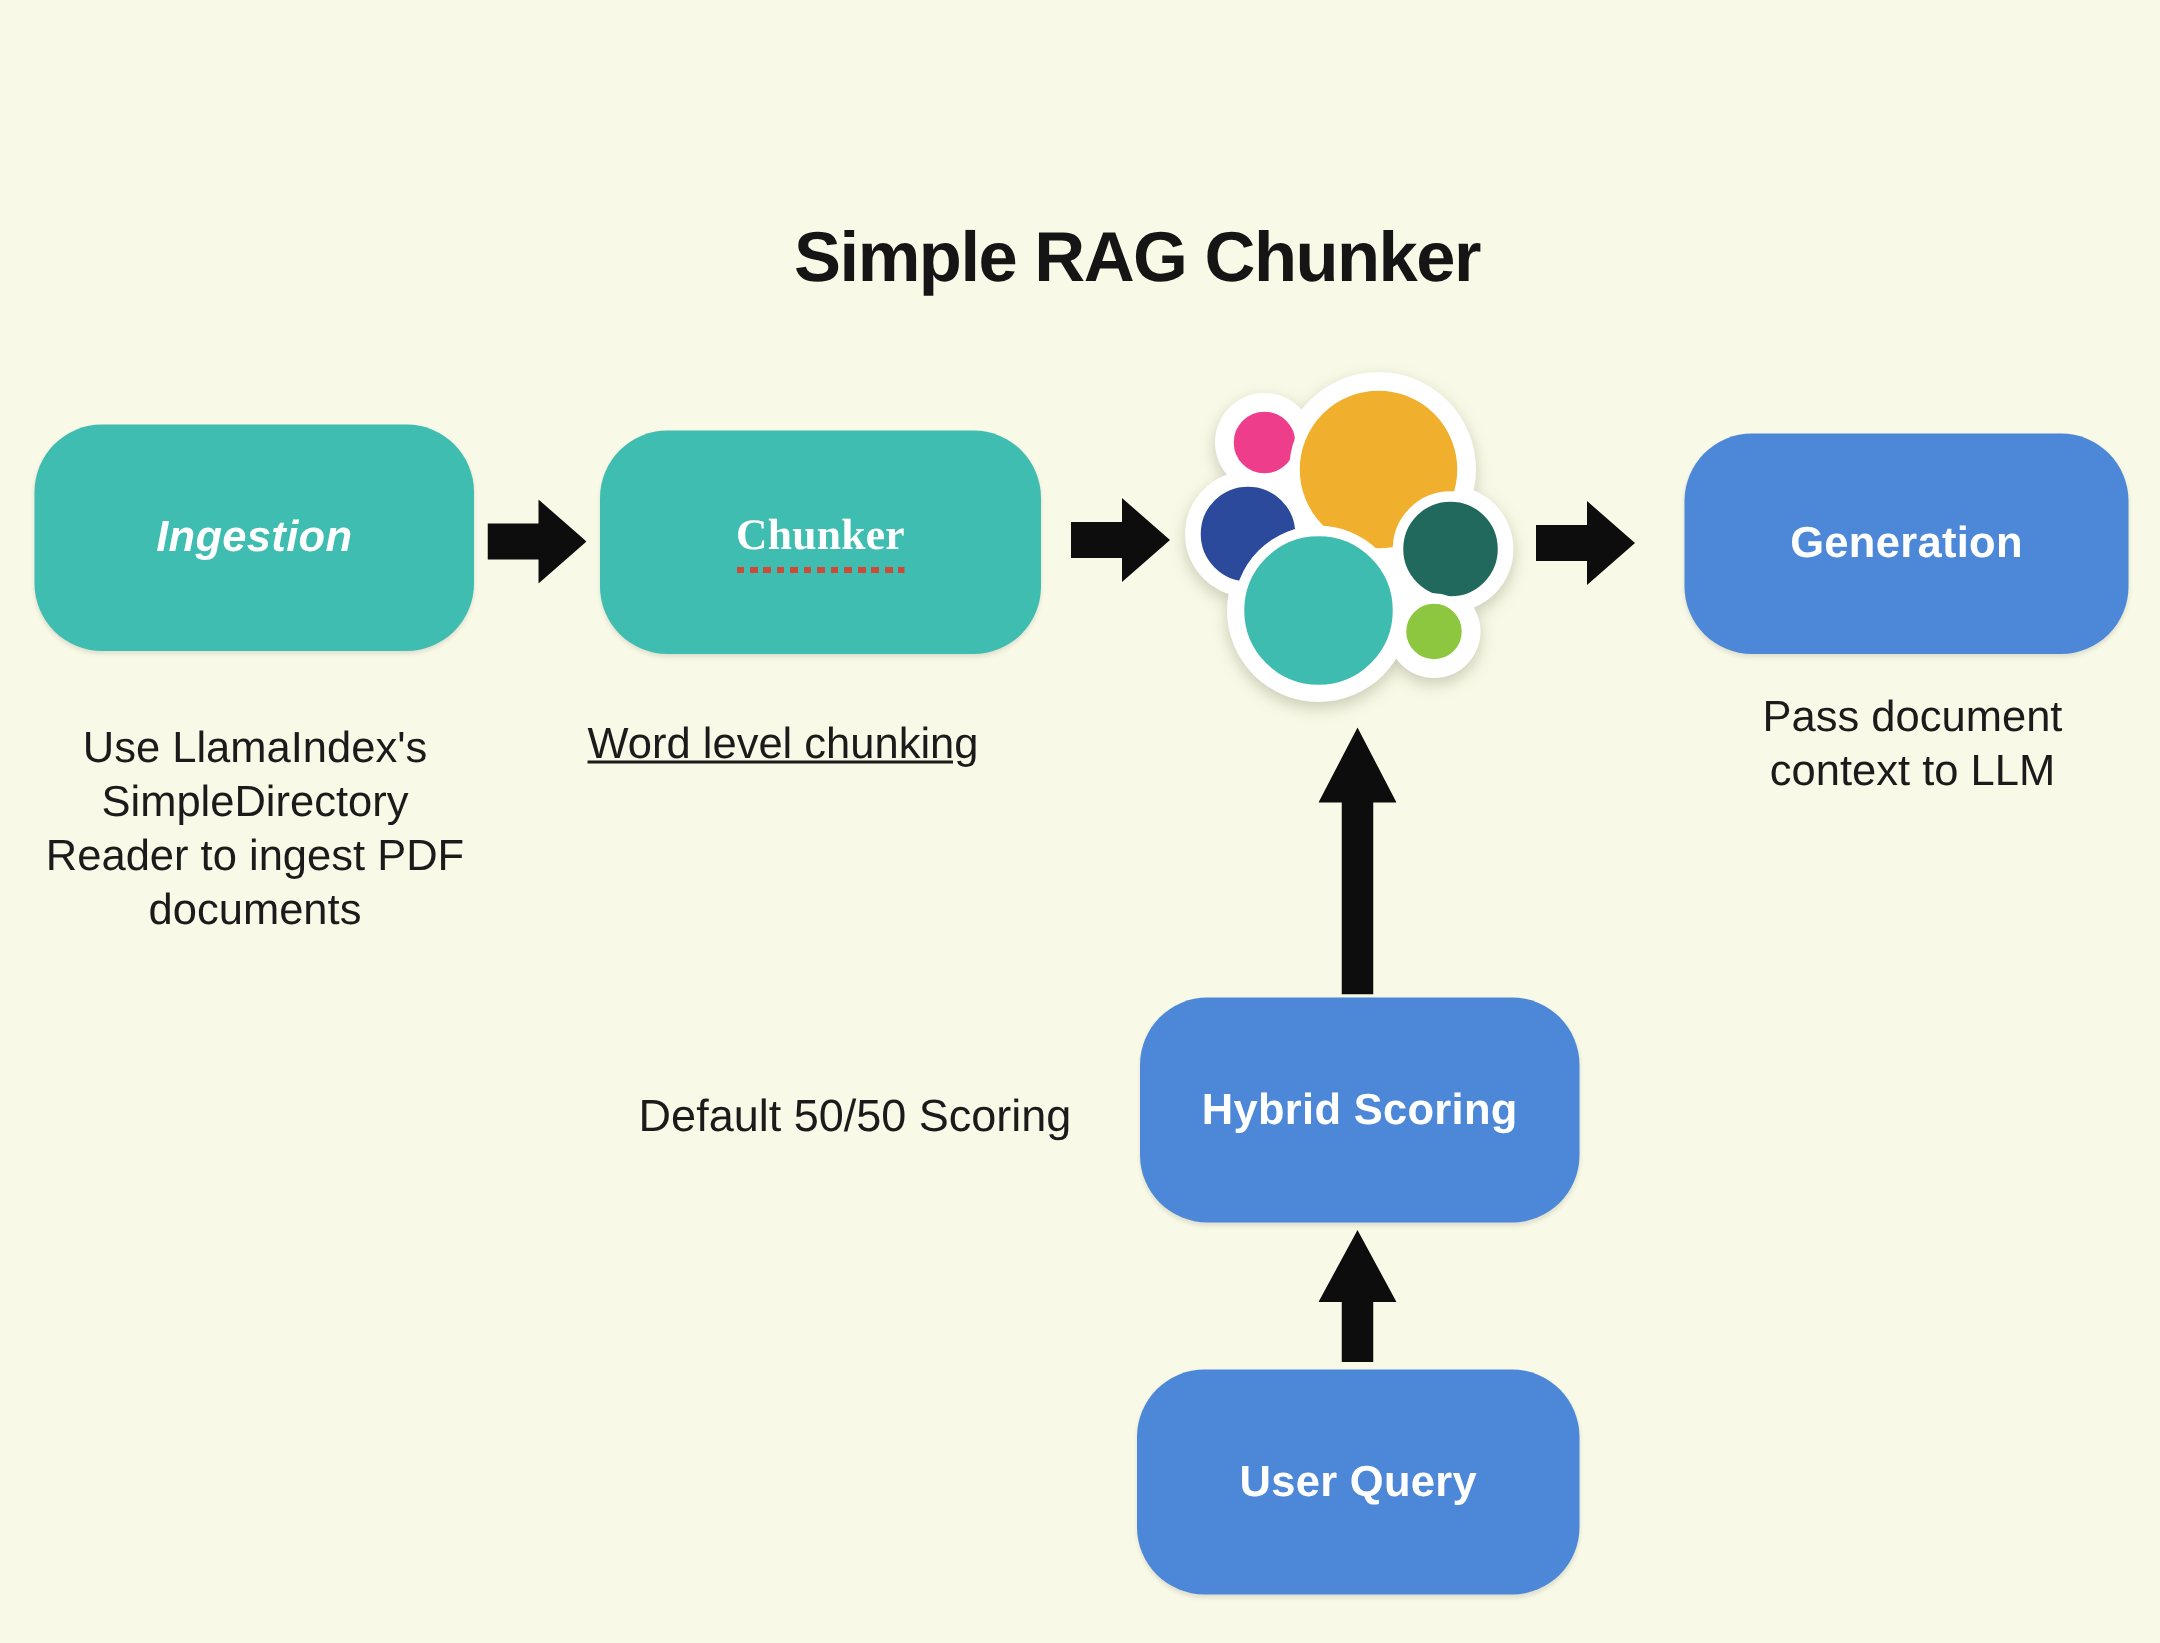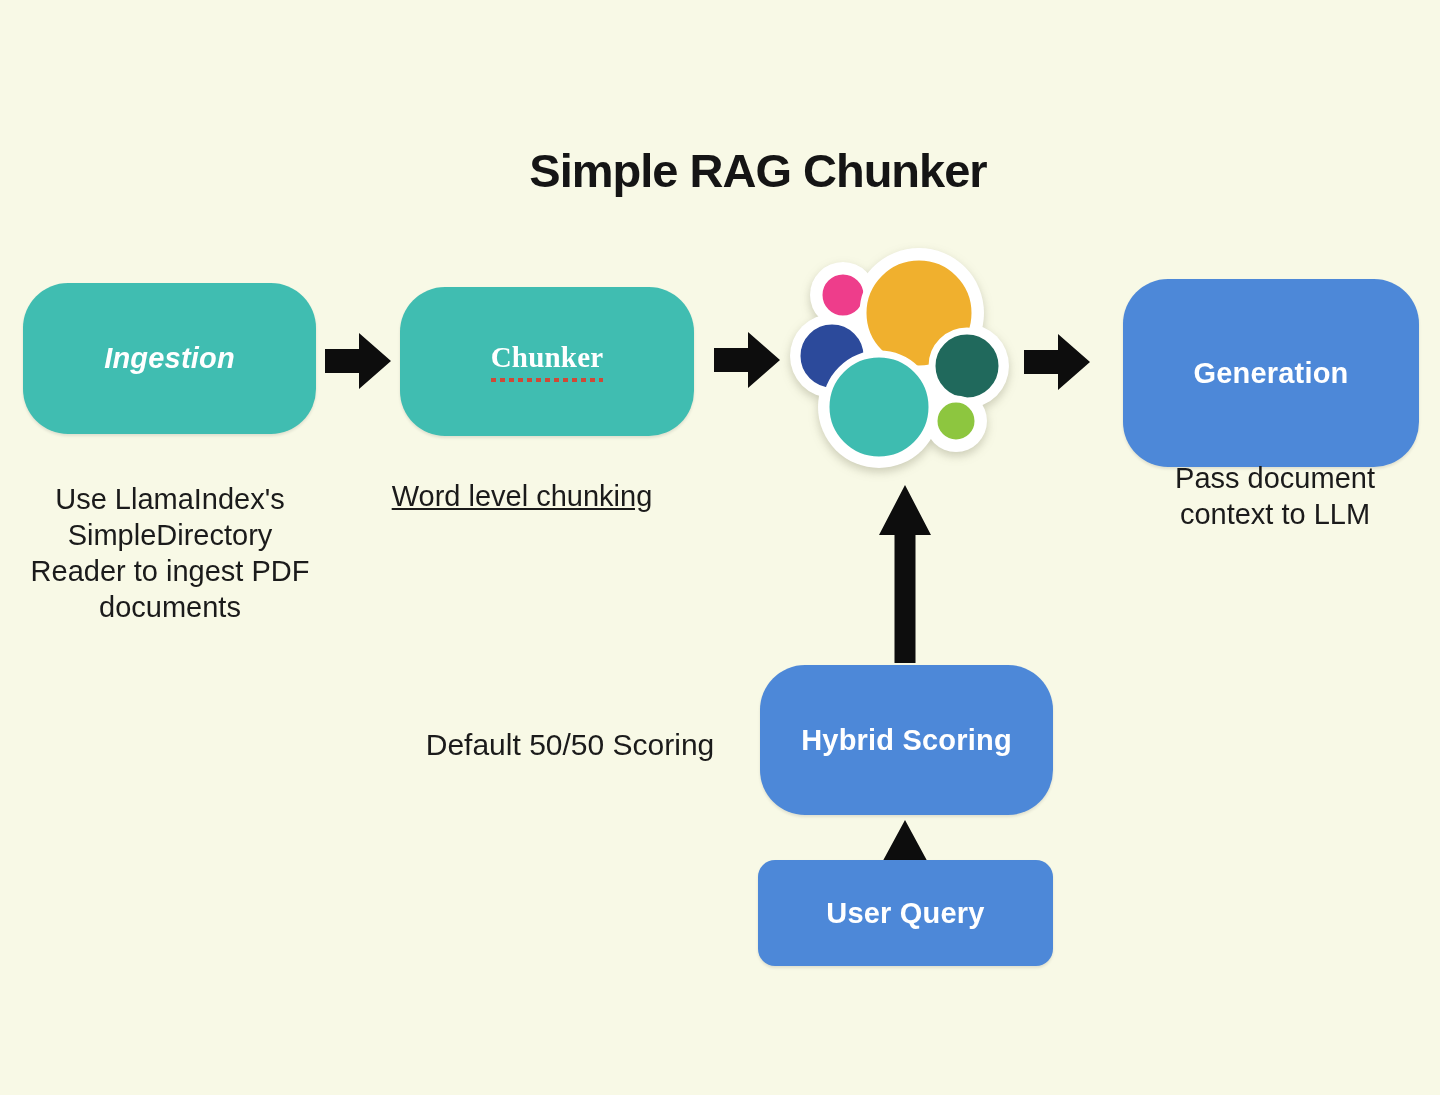--- a/index.html
+++ b/index.html
@@ -115,21 +115,21 @@
         <circle class="lg-shape lg-light-green" cx="168" cy="179" r="22"></circle>
         <circle class="lg-shape lg-teal" cx="91" cy="165" r="53"></circle>
       </g>
     </svg>
   </div>
 
   <svg class="arrow" style="left:1024px; top:334px;" width="66" height="56" viewBox="0 0 66 56">
     <polygon points="0,16 34,16 34,0 66,28 34,56 34,40 0,40"></polygon>
   </svg>
 
-  <div class="node blue" style="left:1123px; top:279px; width:296px; height:188px;justify-content:center;">
+  <div class="node blue" style="left:1123px; top:289px; width:296px; height:147px;justify-content:center;">
     <span class="node-label">Generation</span>
   </div>
 
   <div class="caption" style="left:170px; top:481px;">
     <div>Use LlamaIndex's</div>
     <div>SimpleDirectory</div>
     <div>Reader to ingest PDF</div>
     <div>documents</div>
   </div>
 
@@ -147,17 +147,17 @@
   </svg>
 
   <div class="node blue" style="left:760px; top:665px; width:293px; height:150px;">
     <span class="node-label">Hybrid Scoring</span>
   </div>
 
   <svg class="arrow" style="left:879px; top:820px;" width="52" height="88" viewBox="0 0 52 88">
     <polygon points="26,0 52,48 36.5,48 36.5,88 15.5,88 15.5,48 0,48"></polygon>
   </svg>
 
-  <div class="node blue" style="left:758px; top:860px; width:295px; height:106px;border-radius:17px;">
+  <div class="node blue" style="left:758px; top:913px; width:295px; height:150px;">
     <span class="node-label">User Query</span>
   </div>
 
 </div>
 
 </body></html>

